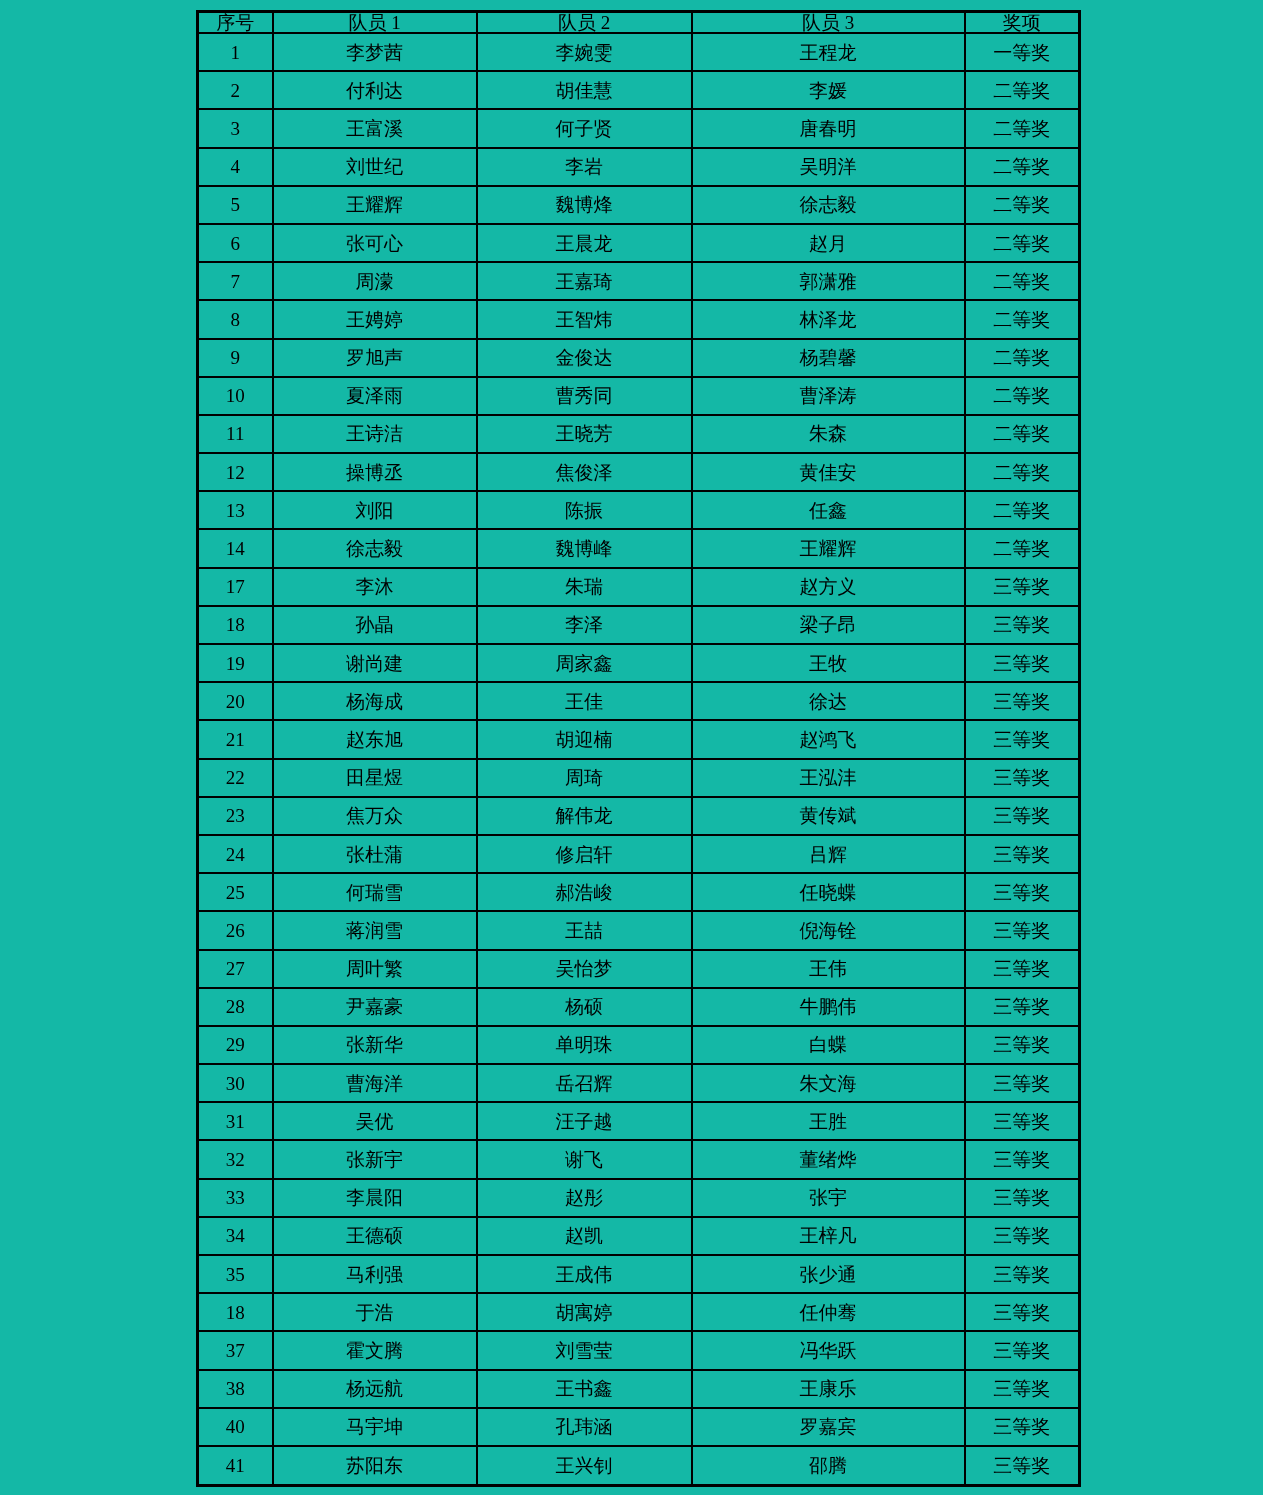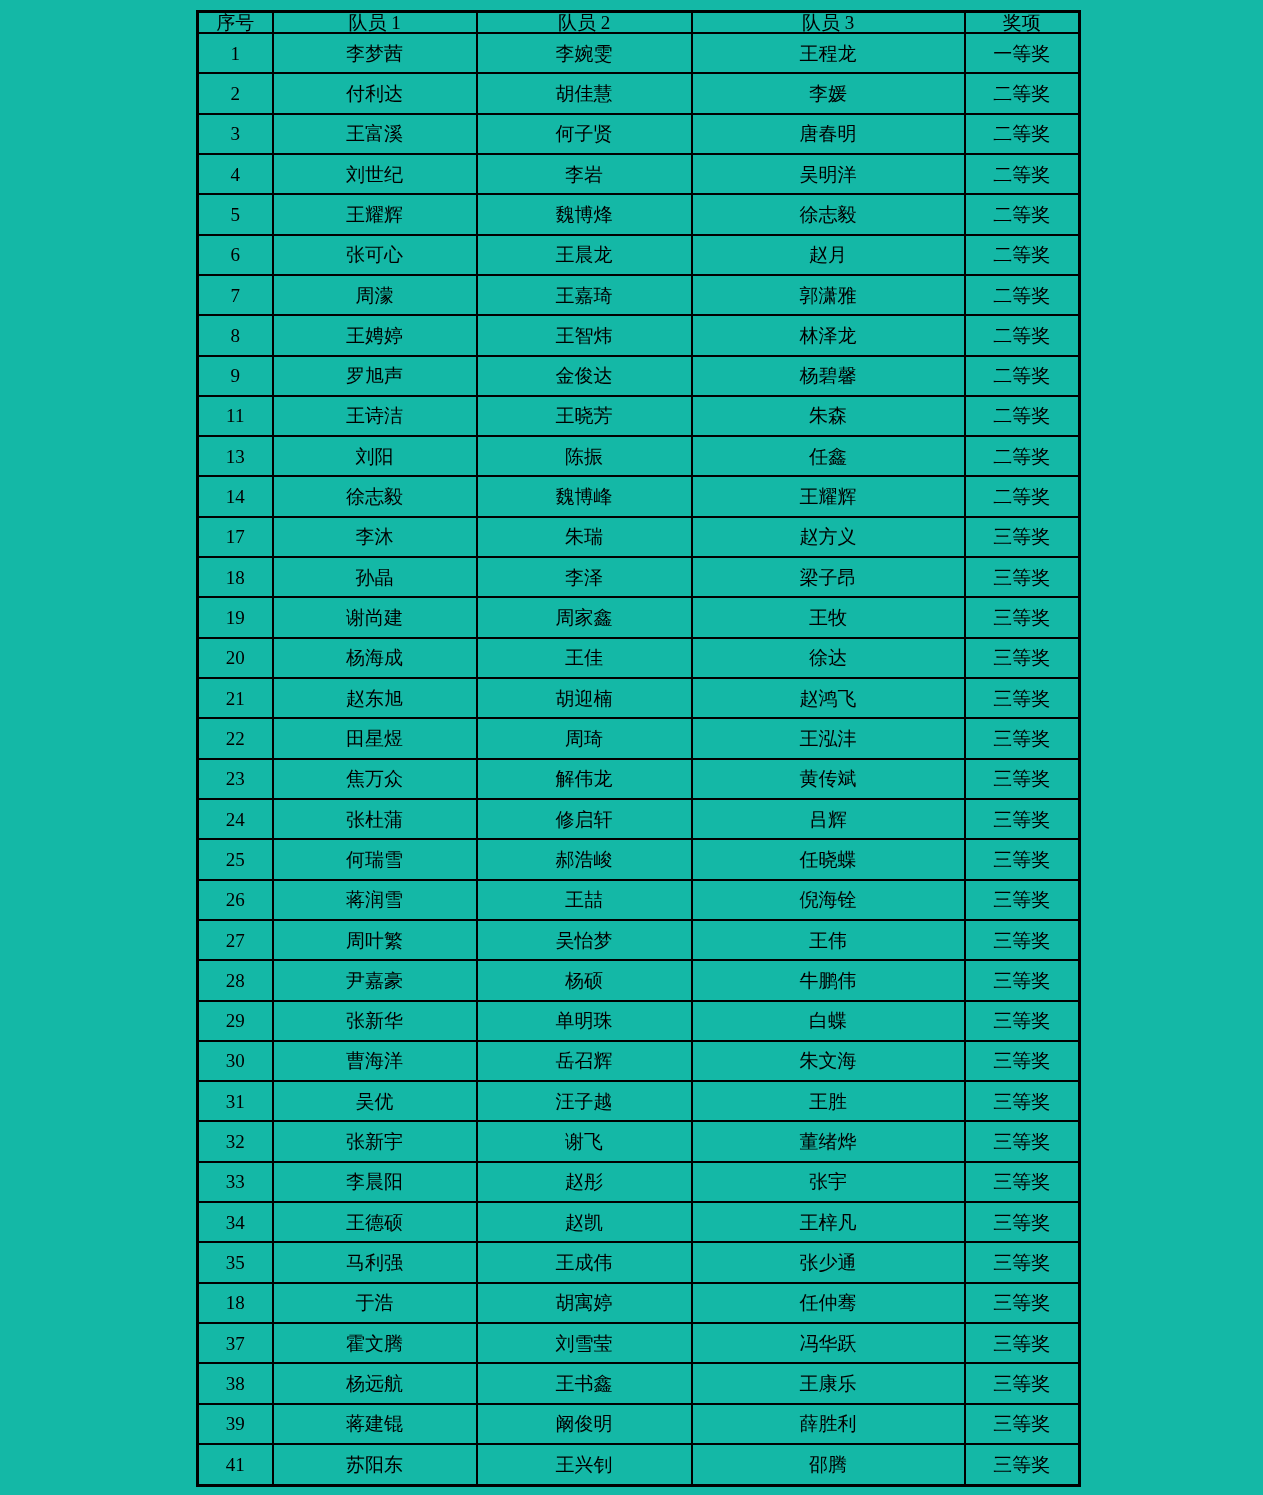--- a/index.html
+++ b/index.html
@@ -131,27 +131,41 @@
             <td>二等奖</td>
           </tr>
           <tr>
             <td>9</td>
             <td>罗旭声</td>
             <td>金俊达</td>
             <td>杨碧馨</td>
             <td>二等奖</td>
           </tr>
           <tr>
+            <td>10</td>
+            <td>夏泽雨</td>
+            <td>曹秀同</td>
+            <td>曹泽涛</td>
+            <td>二等奖</td>
+          </tr>
+          <tr>
             <td>11</td>
             <td>王诗洁</td>
             <td>王晓芳</td>
             <td>朱森</td>
             <td>二等奖</td>
           </tr>
           <tr>
+            <td>12</td>
+            <td>操博丞</td>
+            <td>焦俊泽</td>
+            <td>黄佳安</td>
+            <td>二等奖</td>
+          </tr>
+          <tr>
             <td>13</td>
             <td>刘阳</td>
             <td>陈振</td>
             <td>任鑫</td>
             <td>二等奖</td>
           </tr>
           <tr>
             <td>14</td>
             <td>徐志毅</td>
             <td>魏博峰</td>
@@ -306,24 +320,24 @@
             <td>三等奖</td>
           </tr>
           <tr>
             <td>38</td>
             <td>杨远航</td>
             <td>王书鑫</td>
             <td>王康乐</td>
             <td>三等奖</td>
           </tr>
           <tr>
-            <td>39</td>
-            <td>蒋建锟</td>
-            <td>阚俊明</td>
-            <td>薛胜利</td>
+            <td>40</td>
+            <td>马宇坤</td>
+            <td>孔玮涵</td>
+            <td>罗嘉宾</td>
             <td>三等奖</td>
           </tr>
           <tr>
             <td>41</td>
             <td>苏阳东</td>
             <td>王兴钊</td>
             <td>邵腾</td>
             <td>三等奖</td>
           </tr>
         </tbody>

